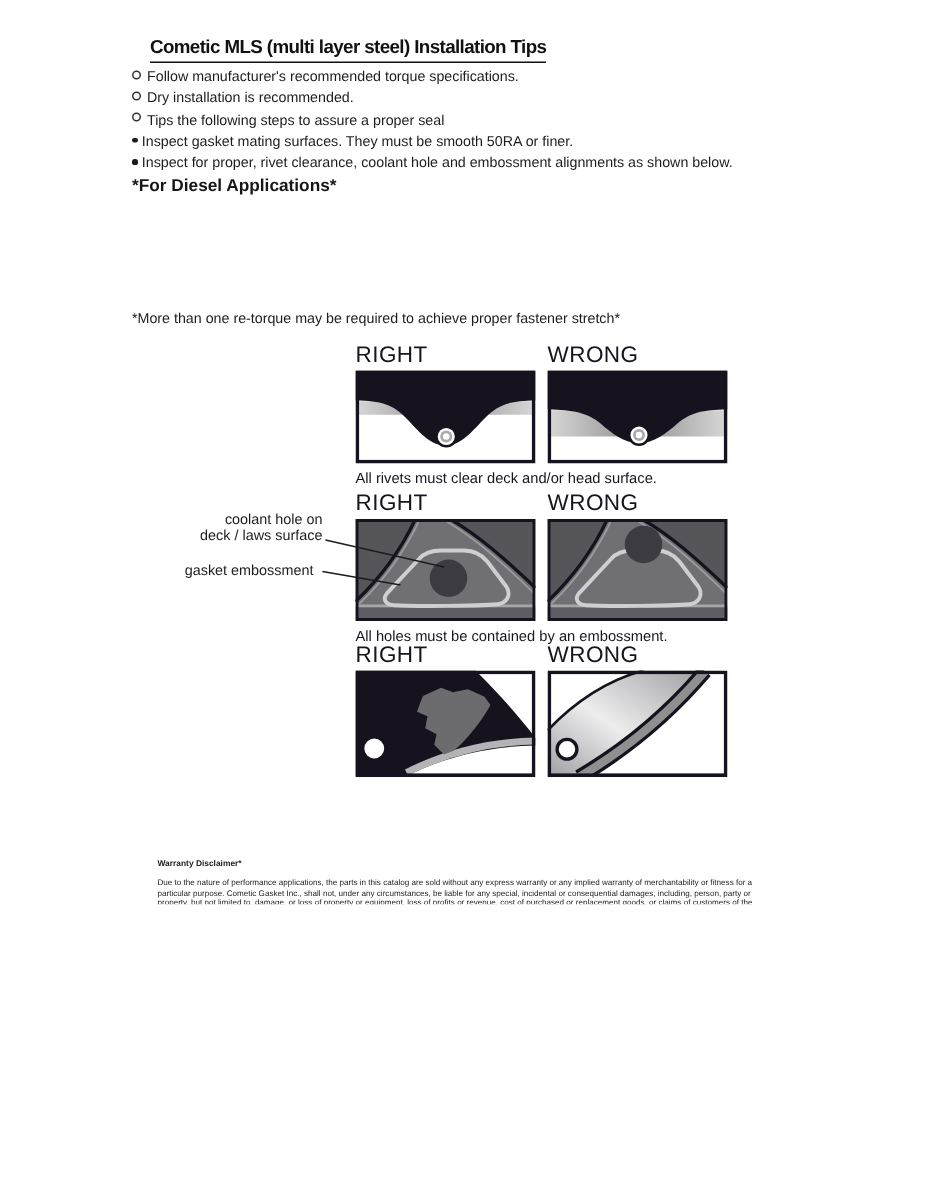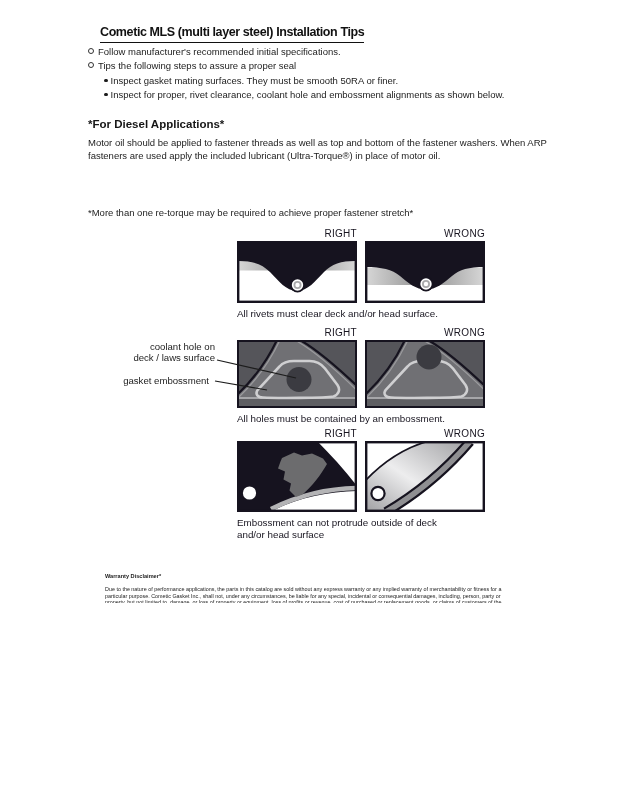--- a/index.html
+++ b/index.html
@@ -9,34 +9,34 @@
   
   .title{position:absolute;left:100px;top:22px;}
   .title .title-text{display:inline-block;font-size:12.5px;font-weight:bold;letter-spacing:-0.4px;
         color:#111;border-bottom:1.6px solid #111;padding-bottom:2.5px;}
 
   
   .bullets{position:absolute;left:88px;top:45px;width:470px;font-size:9.5px;line-height:14.3px;}
   .bullet-line{white-space:nowrap;}
   .o-marker{display:inline-block;width:4px;height:4px;border:1px solid #333;border-radius:50%;
         margin-right:4px;vertical-align:1.5px;}
-  .sub{margin-left:16px;}
+  .sub{}
   .d-marker{display:inline-block;width:3.5px;height:3.5px;background:#1c1c1c;border-radius:50%;
         margin-right:3px;vertical-align:1.5px;}
 
   
   .diesel-head{position:absolute;left:88px;top:118px;font-size:11.5px;font-weight:bold;color:#161616;}
   .para{position:absolute;left:88px;width:462px;font-size:9.5px;line-height:12.6px;}
   #p1{top:137px;} #p2{top:167px;} #p3{top:207px;}
 
   
   .fig-row{position:absolute;left:237px;width:252px;}
   #fig1{top:228px;} #fig2{top:327px;} #fig3{top:428px;}
   .fig-labels{display:flex;gap:8px;margin-bottom:2px;}
-  .fig-labels div{width:120px;text-align:right;font-size:10px;color:#17141f;letter-spacing:0.3px;}
+  .fig-labels div{width:120px;text-align:left;font-size:15px;color:#17141f;letter-spacing:0.3px;}
   .fig-panels{display:flex;gap:8px;}
   .fig-panels svg{display:block;}
   .fig-caption{margin-top:5px;font-size:9.8px;color:#17141f;}
   #fig3 .fig-caption{width:225px;line-height:11.5px;}
 
   
   .ann{position:absolute;text-align:right;font-size:9.6px;line-height:11px;color:#1c1c1c;}
   #coolant-label{left:105px;top:341px;width:110px;}
   #embossment-label{left:96px;top:375px;width:113px;}
   .overlay{position:absolute;left:0;top:0;pointer-events:none;}
@@ -52,28 +52,28 @@
 </head>
 <body>
 
 <div class="page">
 
   <div class="title">
     <span class="title-text">Cometic MLS (multi layer steel) Installation Tips</span>
   </div>
 
   <div class="bullets">
-    <div class="bullet-line"><span class="o-marker"></span><span>Follow manufacturer's recommended initial specifications.</span></div>
+    <div class="bullet-line"><span class="o-marker"></span><span>Follow manufacturer's recommended torque specifications.</span></div>
+    <div class="bullet-line"><span class="o-marker"></span><span>Dry installation is recommended.</span></div>
     <div class="bullet-line"><span class="o-marker"></span><span>Tips the following steps to assure a proper seal</span></div>
     <div class="bullet-line sub"><span class="d-marker"></span><span>Inspect gasket mating surfaces.  They must be smooth 50RA or finer.</span></div>
     <div class="bullet-line sub"><span class="d-marker"></span><span>Inspect for proper, rivet clearance, coolant hole and embossment alignments as shown below.</span></div>
   </div>
 
   <div class="diesel-head">*For Diesel Applications*</div>
-  <div class="para" id="p1">Motor oil should be applied to fastener threads as well as top and bottom of the fastener washers. When ARP fasteners are used apply the included lubricant (Ultra-Torque®) in place of motor oil.</div>
   <div class="para" id="p3">*More than one re-torque may be required to achieve proper fastener stretch*</div>
 
   <div class="fig-row" id="fig1">
     <div class="fig-labels">
       <div>RIGHT</div>
       <div>WRONG</div>
     </div>
     <div class="fig-panels">
       <svg width="120" height="62" viewBox="0 0 120 62">
         <defs>
@@ -175,21 +175,20 @@
           </defs>
         <rect width="120" height="71" fill="#fff"></rect>
         <path d="M0 40 C20 19 42 6 64 0 L104 0 C77 33 48 57 22 71 L0 71 Z" fill="url(#gw3)"></path>
         <path d="M0 40 C20 19 42 6 64 0" stroke="#16131f" stroke-width="1.8" fill="none"></path>
         <path d="M21 71 C50 54 79 31 105 0.5" stroke="#16131f" stroke-width="10" fill="none"></path>
         <path d="M21 71 C50 54 79 31 105 0.5" stroke="#8f8f92" stroke-width="5.6" fill="none"></path>
         <circle cx="13" cy="52.5" r="6.6" fill="#fff" stroke="#16131f" stroke-width="2.2"></circle>
         <rect x="1.2" y="1.2" width="117.6" height="68.6" fill="none" stroke="#16131f" stroke-width="2.4"></rect>
       </svg>
     </div>
-    <div class="fig-caption">Embossment can not protrude outside of deck and/or head surface</div>
   </div>
 
   <div class="ann" id="coolant-label">
     <span>coolant hole on</span><br>
     <span>deck / laws surface</span>
   </div>
   <div class="ann" id="embossment-label">gasket embossment</div>
 
   <svg class="overlay" width="618" height="800">
     <line x1="217" y1="360" x2="296" y2="378" stroke="#1c1c1c" stroke-width="1.1"></line>

